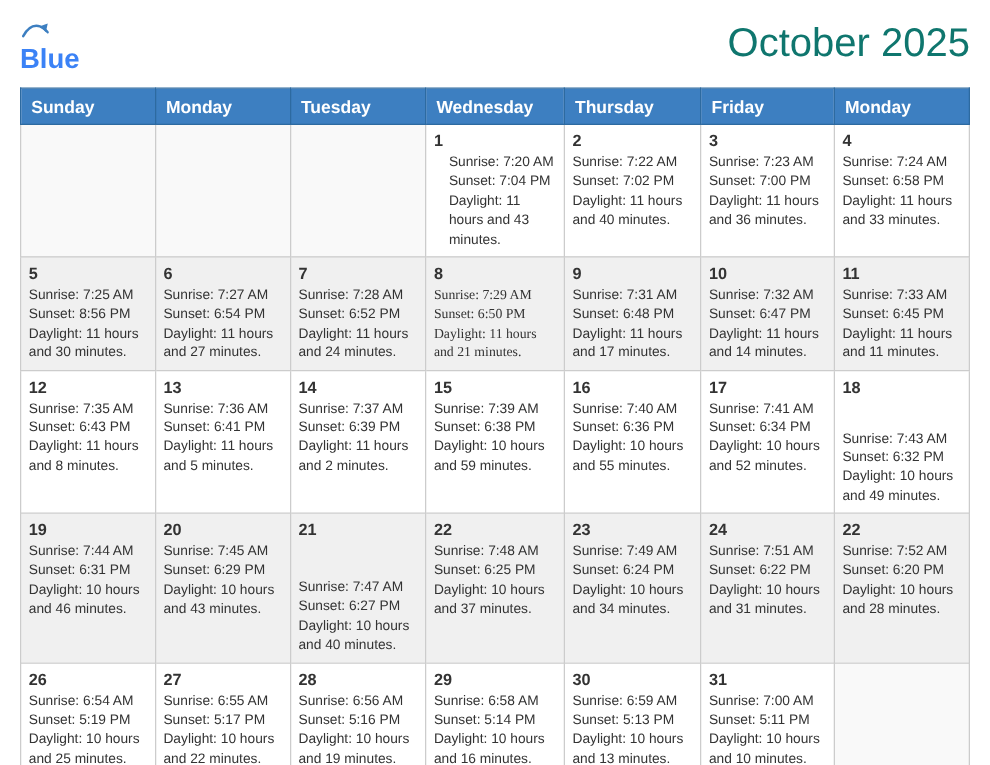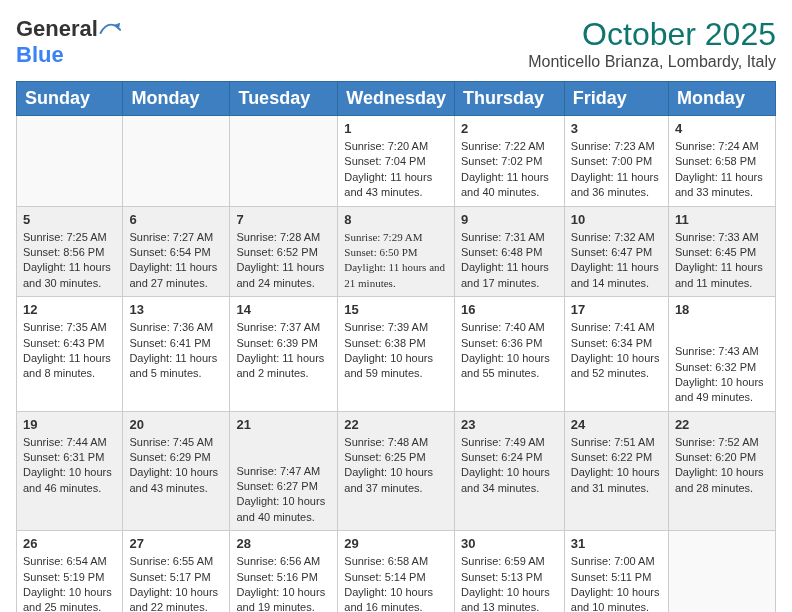--- a/index.html
+++ b/index.html
@@ -36,21 +36,21 @@
     .calendar {
       width: 100%;
       border-collapse: collapse;
       border: 1px solid #ccc;
     }
     .calendar th {
       background-color: #3d7fc1;
       color: #fff;
       text-align: left;
       padding: 6px 8px;
-      font-size: 18px;
+      font-size: 14px;
       border: 1px solid #2d6aa0;
     }
     .calendar td {
       border: 1px solid #ccc;
       vertical-align: top;
       padding: 5px 6px;
       font-size: 11px;
       color: #333;
       width: 113px;
       min-height: 80px;
@@ -73,31 +73,29 @@
     .empty-cell {
       background-color: #f9f9f9;
     }
   </style>
 </head>
 <body>
 
 <div class="header">
   <div class="logo">
       <div style="display: flex; align-items: center;">
-        <span style="color: rgb(51, 51, 51); font-size: 22px; font-weight: bold;">General</span>
         <svg width="22" height="18" viewBox="0 0 28 18" style="margin-left: 1px;">
           <path d="M2 14 Q9 1 19 4 Q24 6 27 10" stroke="#3d7fc1" stroke-width="2.5" fill="none" stroke-linecap="round"></path>
           <path d="M19 4 L27 1 L25 10 Z" fill="#3d7fc1"></path>
         </svg>
       </div>
       <div><span style="color: #3b82f6; font-size: 22px; font-weight: bold; margin-left: 0px;">Blue</span></div>
     </div>
   <div class="title-block">
     <div class="calendar-title">October 2025</div>
-    <div class="calendar-subtitle">Monticello Brianza, Lombardy, Italy</div>
   </div>
 </div>
 
 <table class="calendar">
   <thead>
     <tr>
     <th>Sunday</th>
         <th>Monday</th>
         <th>Tuesday</th>
         <th>Wednesday</th>
@@ -106,21 +104,21 @@
         <th>Monday</th>
       </tr>
   </thead>
   <tbody id="calendar-body">
   <tr class="row-normal">
         <td class="empty-cell"></td>
         <td class="empty-cell"></td>
         <td class="empty-cell"></td>
         <td>
           <span class="day-number">1</span>
-          <div class="cell-content" style="white-space: pre-line;">Sunrise: 7:20 AM
+          <div class="cell-content" style="white-space: pre-line; margin-left: 12px;">Sunrise: 7:20 AM
 Sunset: 7:04 PM
 Daylight: 11 hours and 43 minutes.</div>
         </td>
         <td>
           <span class="day-number">2</span>
           <div class="cell-content" style="white-space: pre-line;">Sunrise: 7:22 AM
 Sunset: 7:02 PM
 Daylight: 11 hours and 40 minutes.</div>
         </td>
         <td>

